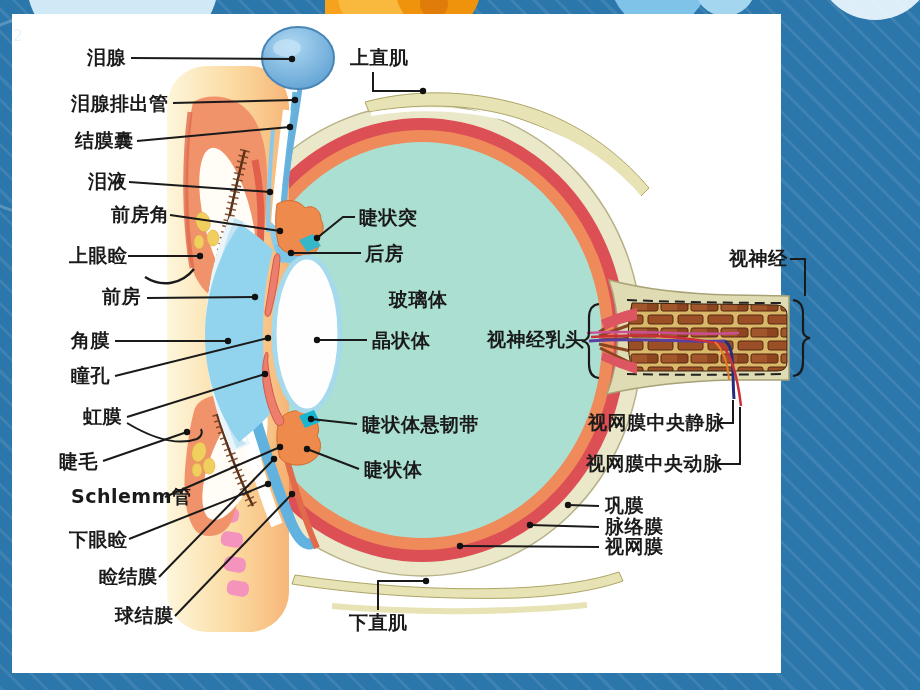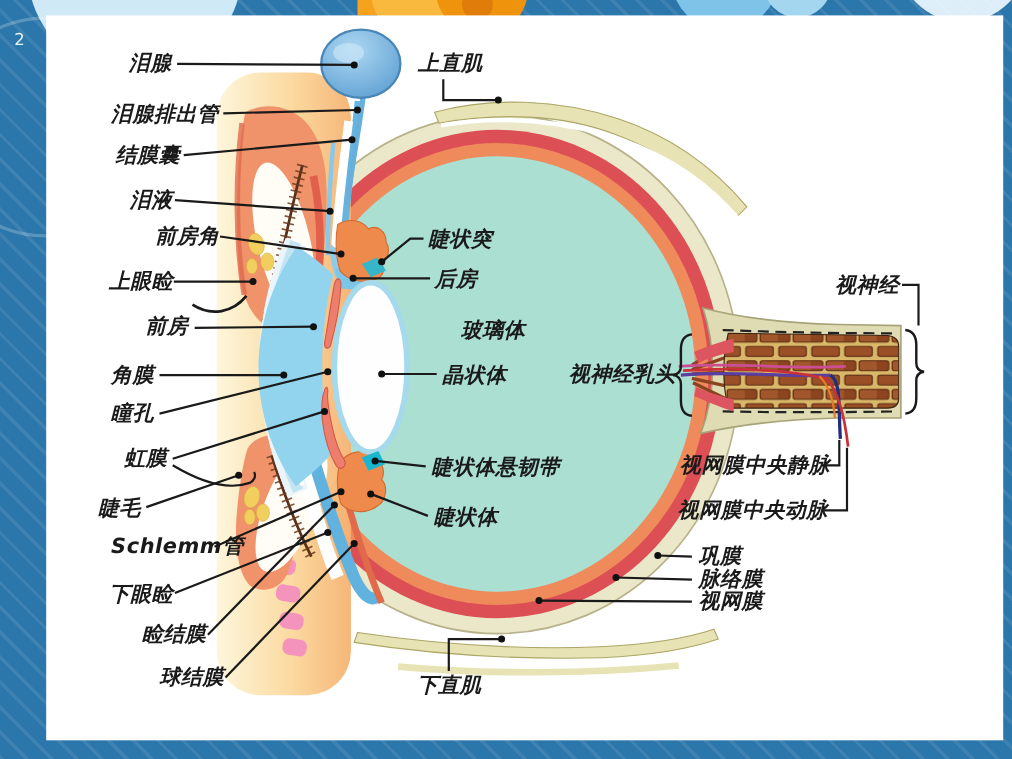--- a/index.html
+++ b/index.html
@@ -2,21 +2,21 @@
 <html><head>
 <meta charset="utf-8">
 <style>
   html,body{margin:0;padding:0;background:#17405e;}
   .frame{position:relative;width:920px;height:690px;overflow:hidden;
     background-color:#2b76ab;
     background-image:repeating-linear-gradient(45deg, rgba(255,255,255,0.09) 0 3px, rgba(255,255,255,0) 3px 16px);
     font-family:"DejaVu Sans","Liberation Sans",sans-serif;}
   .decor{position:absolute;inset:0;z-index:1;}
   .circ{position:absolute;border-radius:50%;}
-  .panel{position:absolute;left:42px;top:14px;width:870px;height:659px;background:#ffffff;z-index:2;font-style:italic;}
+  .panel{position:absolute;left:12px;top:14px;width:769px;height:659px;background:#ffffff;z-index:2;}
   .pagenum{position:absolute;left:13px;top:29px;z-index:3;color:#e9f3fa;font-size:15px;line-height:1;}
   svg text{font-family:"DejaVu Sans","Liberation Sans",sans-serif;font-weight:600;fill:#1a1a1a;
     font-size:19px;letter-spacing:0.5px;}
 </style>
 </head>
 <body>
 
 <div class="frame">
 
   <div class="decor">

